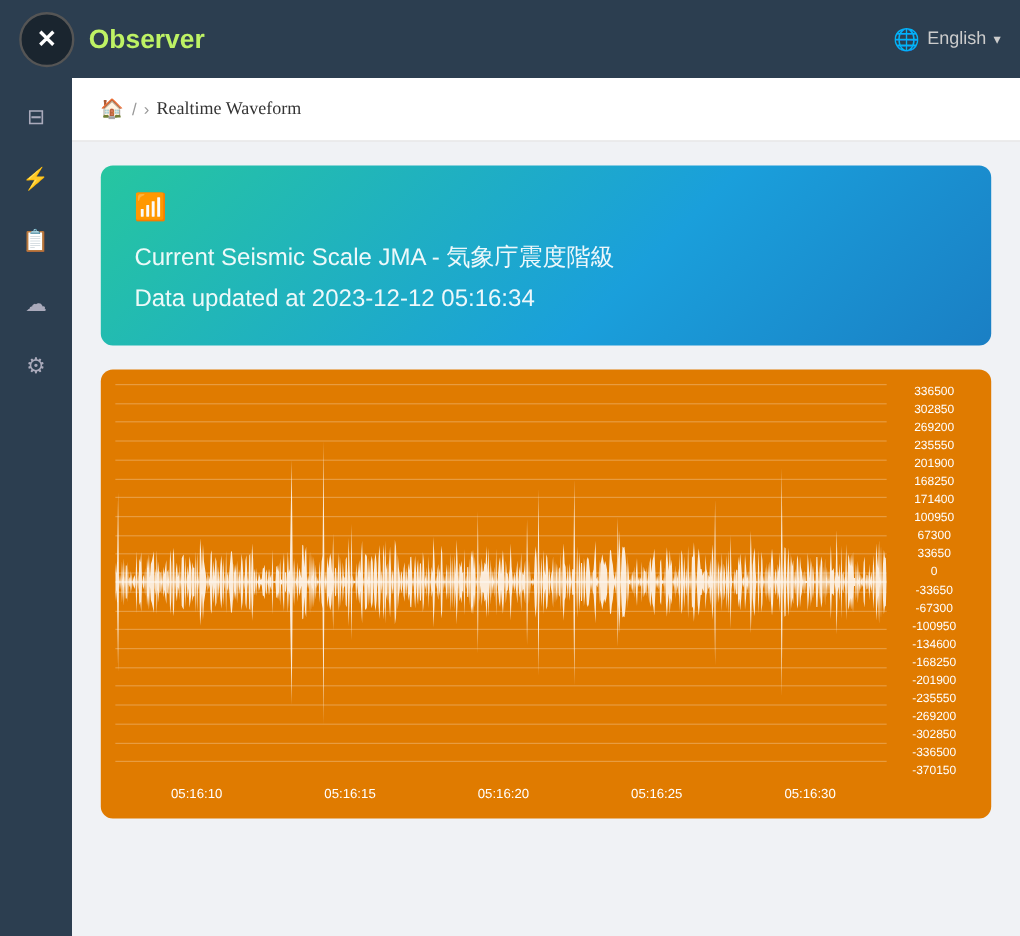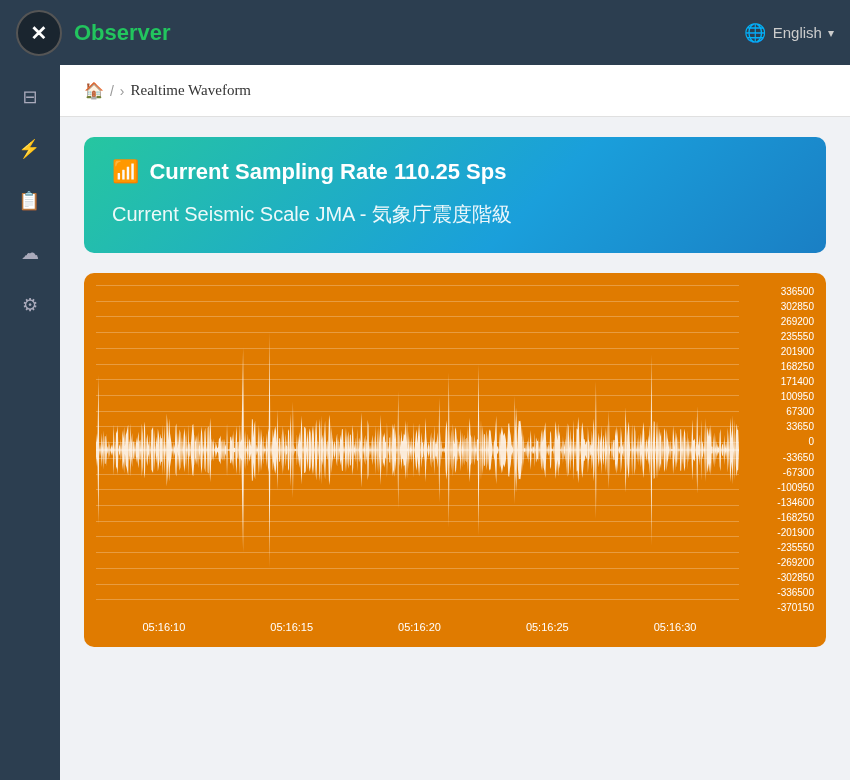--- a/index.html
+++ b/index.html
@@ -17,21 +17,21 @@
     }
     .header-left { display: flex; align-items: center; gap: 12px; }
     .logo-circle {
       width: 46px; height: 46px;
       border-radius: 50%;
       background: #1a252f;
       border: 2px solid #555;
       display: flex; align-items: center; justify-content: center;
       color: white; font-size: 20px; font-weight: bold;
     }
-    .app-title { color: #22c55e; font-size: 22px; font-weight: 600; }
+    .app-title { color: #bef264; font-size: 22px; font-weight: 600; }
     .header-right { display: flex; align-items: center; gap: 6px; color: #ccc; font-size: 15px; cursor: pointer; }
     .header-right .globe-icon { font-size: 18px; }
     .header-right .chevron { font-size: 12px; }
 
     
     .layout { display: flex; flex: 1; overflow: hidden; }
 
     
     .sidebar {
       width: 60px;
@@ -116,21 +116,21 @@
       width: 75px;
       height: 100%;
       display: flex;
       flex-direction: column;
       justify-content: space-between;
       padding: 2px 0;
     }
     .yaxis-label {
       font-size: 10px;
       color: white;
-      text-align: right;
+      text-align: center;
       padding-left: 4px;
       line-height: 1;
     }
     
     .grid-lines {
       position: absolute;
       left: 0; top: 0;
       width: 100%; height: 100%;
       pointer-events: none;
     }
@@ -197,24 +197,24 @@
       <span class="sep">/</span>
       <span class="sep">›</span>
       <span class="crumb-text">Realtime Waveform</span>
     </div>
 
     <div class="content">
 
       <div class="info-card">
         <div class="info-card-title">
           <span class="wifi-icon">📶</span>
-          <span>Current Sampling Rate 110.25 Sps</span>
         </div>
         <div class="info-card-sub">
           <div>Current Seismic Scale JMA - 気象庁震度階級</div>
+          <div>Data updated at 2023-12-12 05:16:34</div>
         </div>
       </div>
 
       <div class="waveform-container">
         <div class="waveform-inner">
 
           <div class="waveform-chart">
             
             <div class="grid-lines" id="grid-lines-container">
                 <div class="grid-line" style="top: 0%;"></div>

